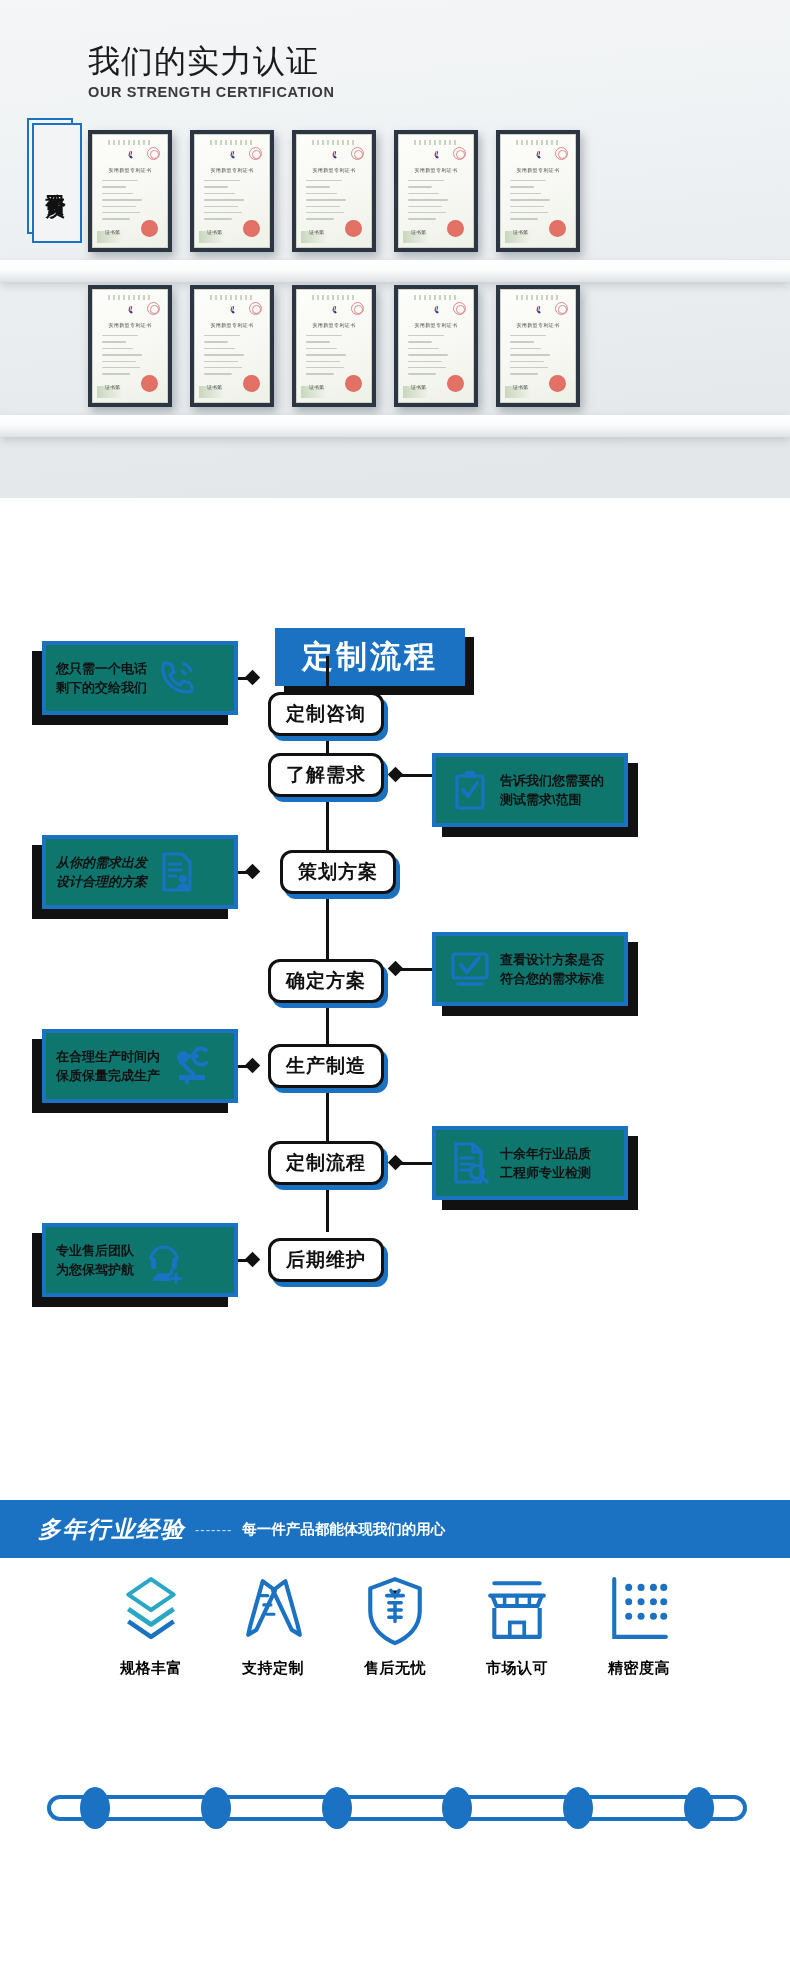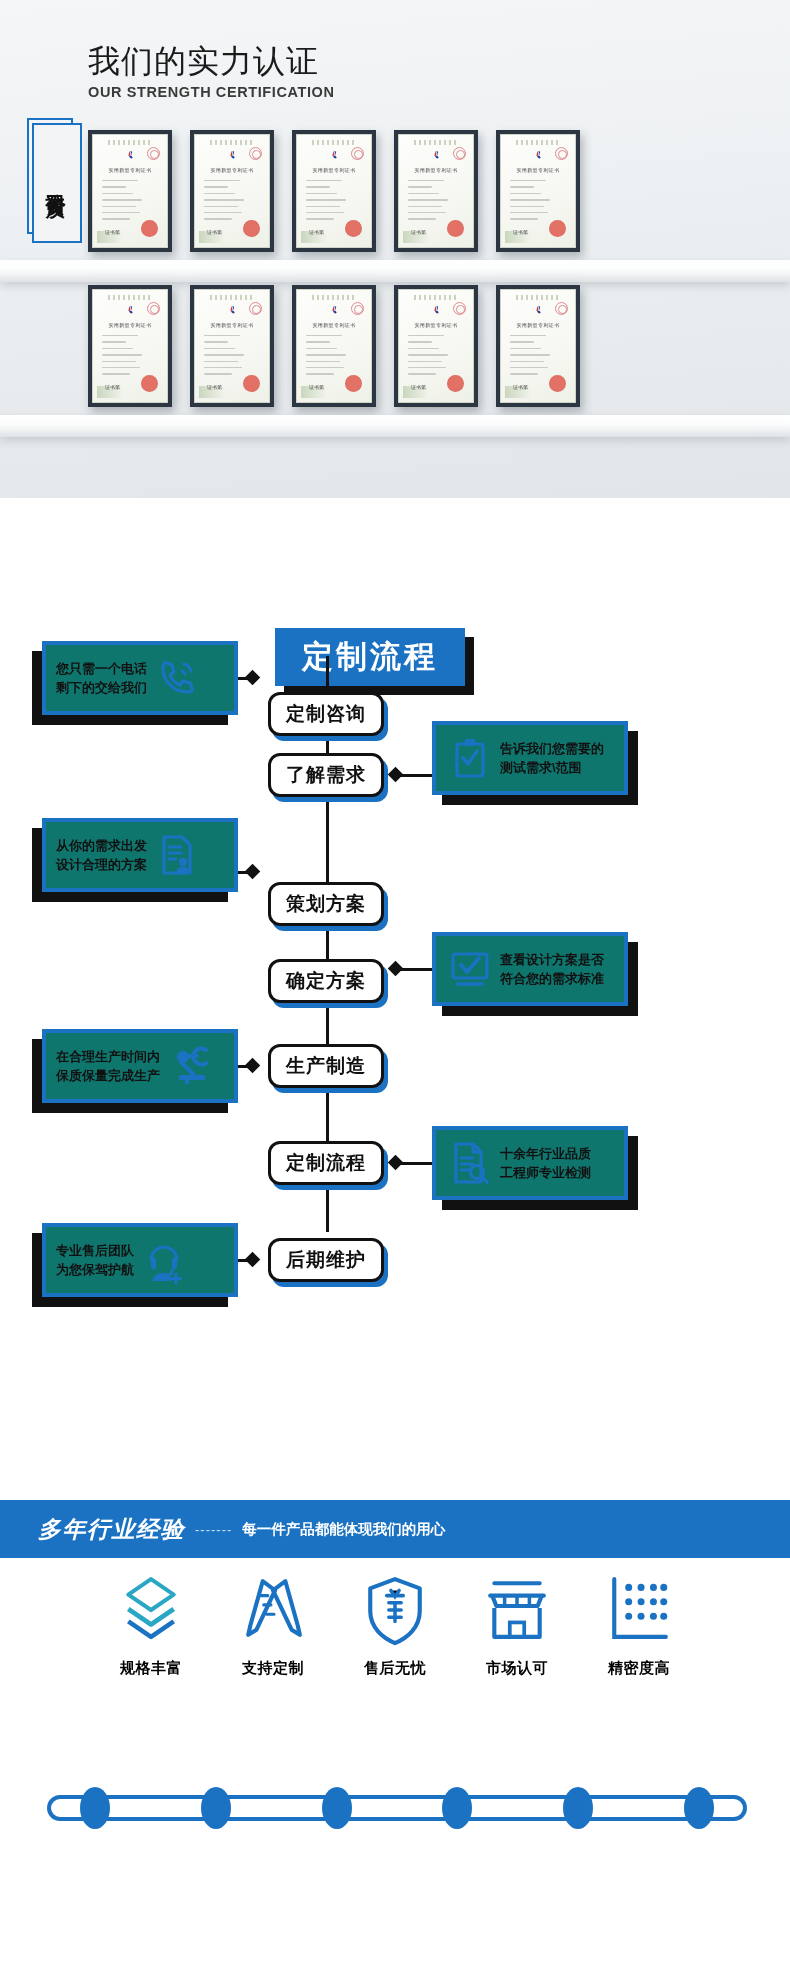--- a/index.html
+++ b/index.html
@@ -524,41 +524,41 @@
         </div>
       </div>
       <div class="connector" style="left:238px;top:179px;width:16px;"></div>
       <div class="diamond" style="left:247px;top:174px;"></div>
       <div class="node" style="left:268px;top:255px;">
       <div class="node-bg"></div>
       <div class="node-box">
         <span>了解需求</span>
       </div>
     </div>
-      <div class="callout" style="left:432px;top:223px;border-radius:24px;">
+      <div class="callout" style="left:432px;top:255px;border-radius:24px;">
         <div class="co-shadow right"></div>
         <div class="co-box">
           <span class="co-icon"><svg viewBox="0 0 48 48">
               <rect x="11" y="10" width="26" height="32" rx="2.5" fill="none" stroke="#1b72c2" stroke-width="3.2"></rect>
               <rect x="19" y="5" width="10" height="7" rx="1.6" fill="#1b72c2"></rect>
               <path d="M17 24l5 6 9-13" fill="none" stroke="#1b72c2" stroke-width="3.6" stroke-linecap="round" stroke-linejoin="round"></path>
             </svg></span>
           <span class="co-text">告诉我们您需要的
 测试需求\范围</span>
         </div>
       </div>
       <div class="connector" style="left:400px;top:276px;width:32px;"></div>
       <div class="diamond" style="left:390px;top:271px;"></div>
-      <div class="node" style="left:268px;top:352px;margin-top:32px;">
+      <div class="node" style="left:280px;top:352px;">
       <div class="node-bg"></div>
       <div class="node-box">
         <span>策划方案</span>
       </div>
     </div>
-      <div class="callout" style="left:42px;top:320px;">
+      <div class="callout" style="left:42px;top:337px;font-style:italic;">
         <div class="co-shadow"></div>
         <div class="co-box">
           <span class="co-text">从你的需求出发
 设计合理的方案</span>
           <span class="co-icon"><svg viewBox="0 0 48 48">
               <path d="M11 6h18l8 8v28H11z" fill="none" stroke="#1b72c2" stroke-width="3.2" stroke-linejoin="round"></path>
               <path d="M16 16h12M16 22h12M16 28h7" stroke="#1b72c2" stroke-width="3" stroke-linecap="round"></path>
               <circle cx="30" cy="31" r="4.2" fill="#1b72c2"></circle>
               <path d="M23 43c0-5 3.4-7.6 7-7.6S37 38 37 43z" fill="#1b72c2"></path>
             </svg></span>

